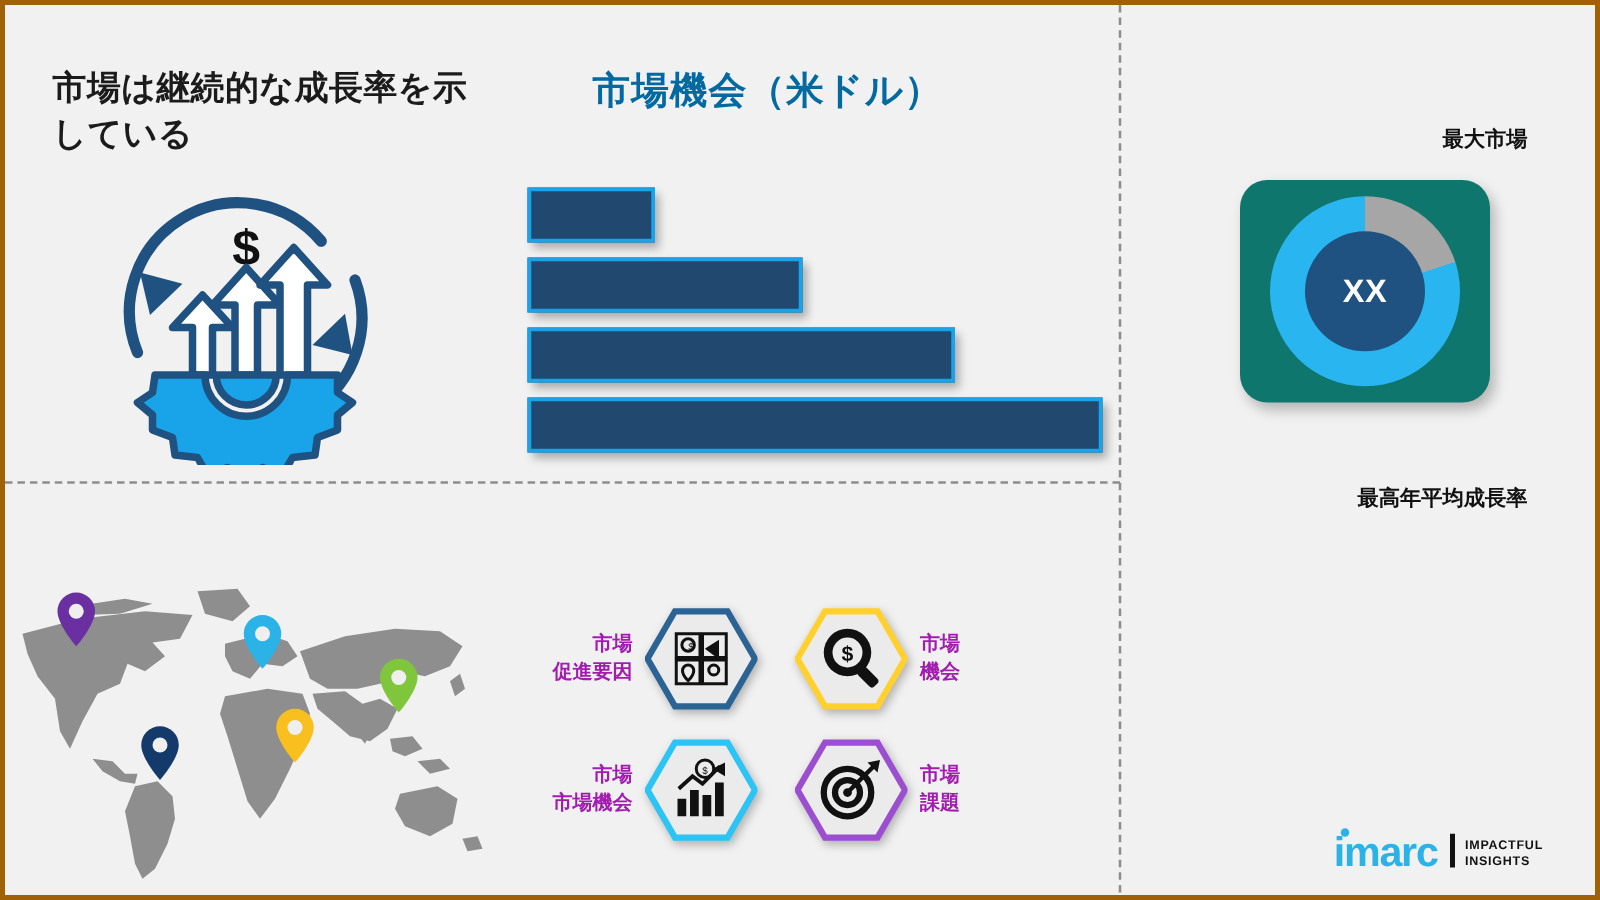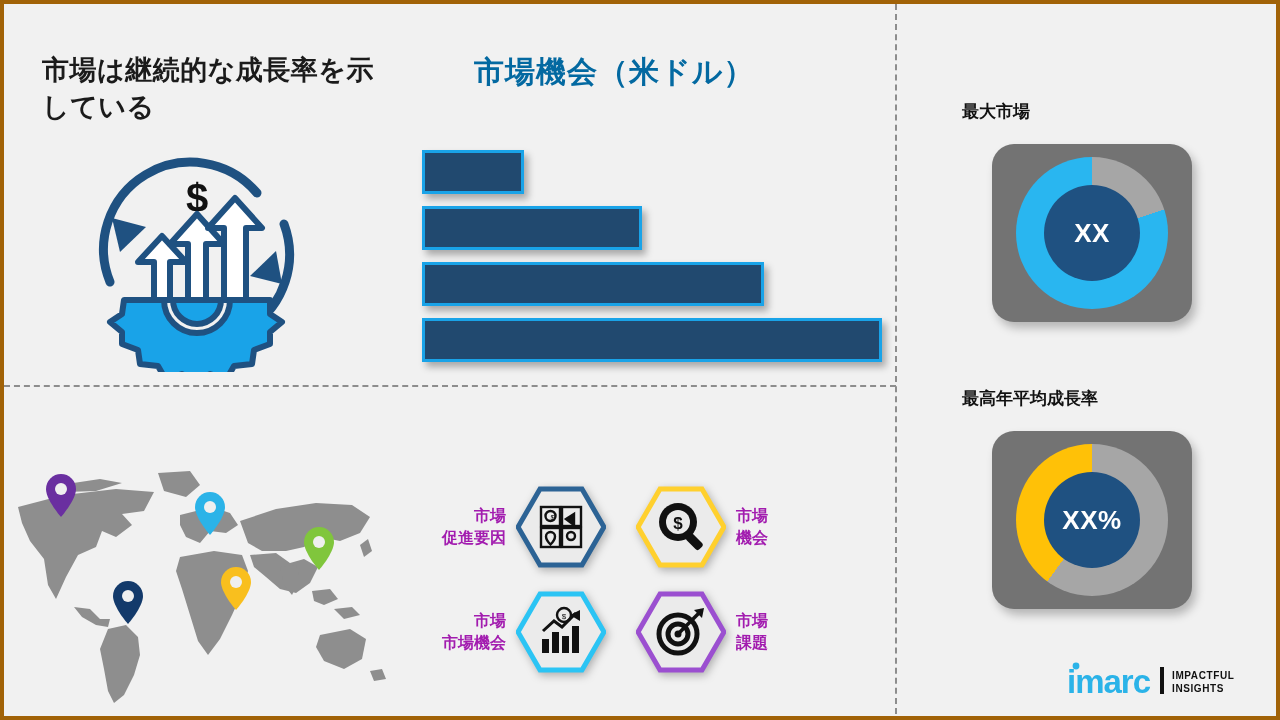--- a/index.html
+++ b/index.html
@@ -36,21 +36,21 @@
   .section-title{
     position:absolute; font-weight:bold; color:#0369a1;
     letter-spacing:1px; white-space:nowrap;
   }
   #opportunity-title{ left:470px; top:48px; font-size:30px; }
   #regional-title{ left:152px; top:424px; font-size:29px; }
   #dynamics-title{ left:474px; top:424px; font-size:30px; }
 
   .kpi-title{
     position:absolute; font-size:17px; font-weight:bold; color:#111;
-    text-align:left; width:260px; white-space:nowrap;
+    text-align:right; width:260px; white-space:nowrap;
   }
   #largest-market-title{ left:958px; top:96px; }
   #cagr-title{ left:958px; top:383px; }
 
   
   #growth-icon{ position:absolute; left:68px; top:128px; width:250px; height:240px; }
 
   
   #bar-chart{ position:absolute; left:418px; top:146px; width:460px; height:200px; }
   .bar{
@@ -61,21 +61,21 @@
     height:44px;
   }
   .bar.b0{ top:0px; }
   .bar.b1{ top:56px; }
   .bar.b2{ top:112px; }
   .bar.b3{ top:168px; }
 
   
   .donut-card{
     position:absolute; width:200px; height:178px;
-    background:#737373; border-radius:22px;
+    background:#0f766e; border-radius:22px;
     box-shadow:4px 6px 10px rgba(0,0,0,.25);
   }
   #largest-market-card{ left:988px; top:140px; }
   #cagr-card{ left:988px; top:427px; }
   .donut-ring{
     position:absolute; left:50%; top:50%;
     width:152px; height:152px; margin:-76px 0 0 -76px;
     border-radius:50%;
   }
   .donut-hole{
@@ -285,25 +285,20 @@
   </div>
 
   <div class="kpi-title" id="largest-market-title">最大市場</div>
   <div class="donut-card" id="largest-market-card">
     <div class="donut-ring" id="largest-market-ring" style="background: conic-gradient(rgb(166, 166, 166) 0deg, rgb(166, 166, 166) 72deg, rgb(41, 182, 240) 72deg, rgb(41, 182, 240) 360deg);"></div>
     <div class="donut-hole"></div>
     <div class="donut-value">XX</div>
   </div>
 
   <div class="kpi-title" id="cagr-title">最高年平均成長率</div>
-  <div class="donut-card" id="cagr-card">
-    <div class="donut-ring" id="cagr-ring" style="background: conic-gradient(rgb(166, 166, 166) 0deg, rgb(166, 166, 166) 216deg, rgb(255, 193, 7) 216deg, rgb(255, 193, 7) 360deg);"></div>
-    <div class="donut-hole"></div>
-    <div class="donut-value">XX%</div>
-  </div>
 
   <svg id="logo" viewBox="0 0 200 46">
     <circle cx="9" cy="7" r="3.4" fill="#2bb3e8"></circle>
     <text x="0" y="34" font-size="33" font-weight="bold" fill="#2bb3e8" font-family="'Liberation Sans',sans-serif" letter-spacing="-1">imarc</text>
     <rect x="93" y="8" width="4" height="27" fill="#111"></rect>
     <text x="105" y="20" font-size="10" font-weight="bold" fill="#111" font-family="'Liberation Sans',sans-serif" letter-spacing=".6">IMPACTFUL</text>
     <text x="105" y="33" font-size="10" font-weight="bold" fill="#111" font-family="'Liberation Sans',sans-serif" letter-spacing=".6">INSIGHTS</text>
   </svg>
 
 </div>

